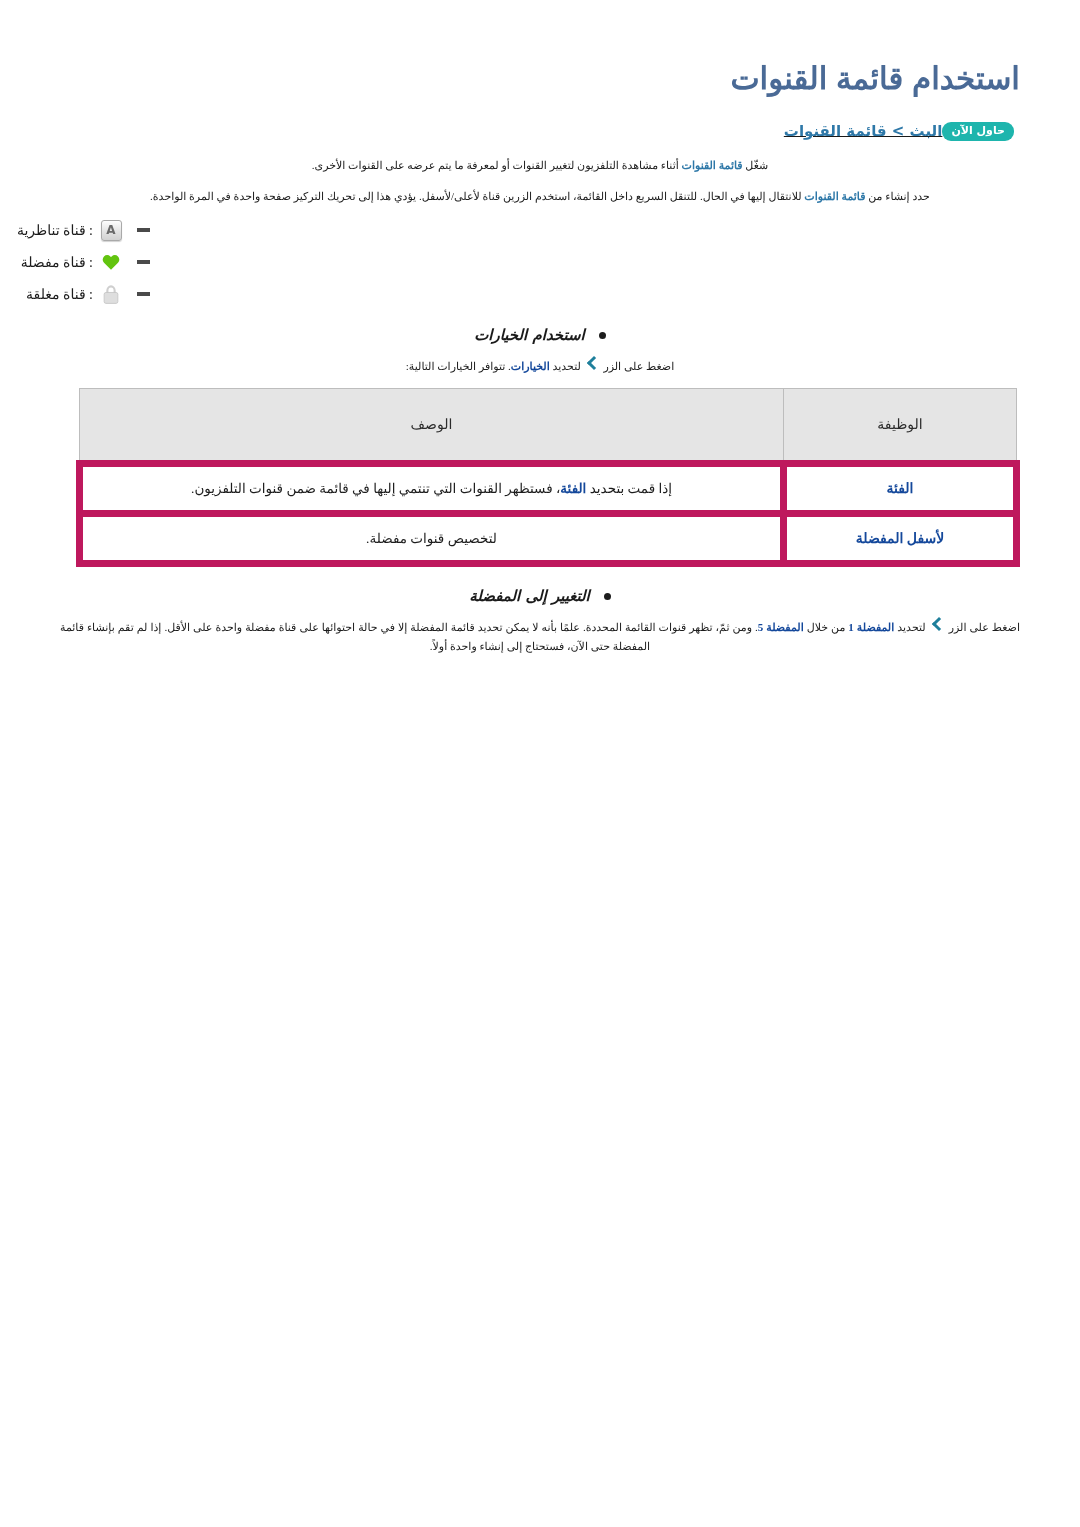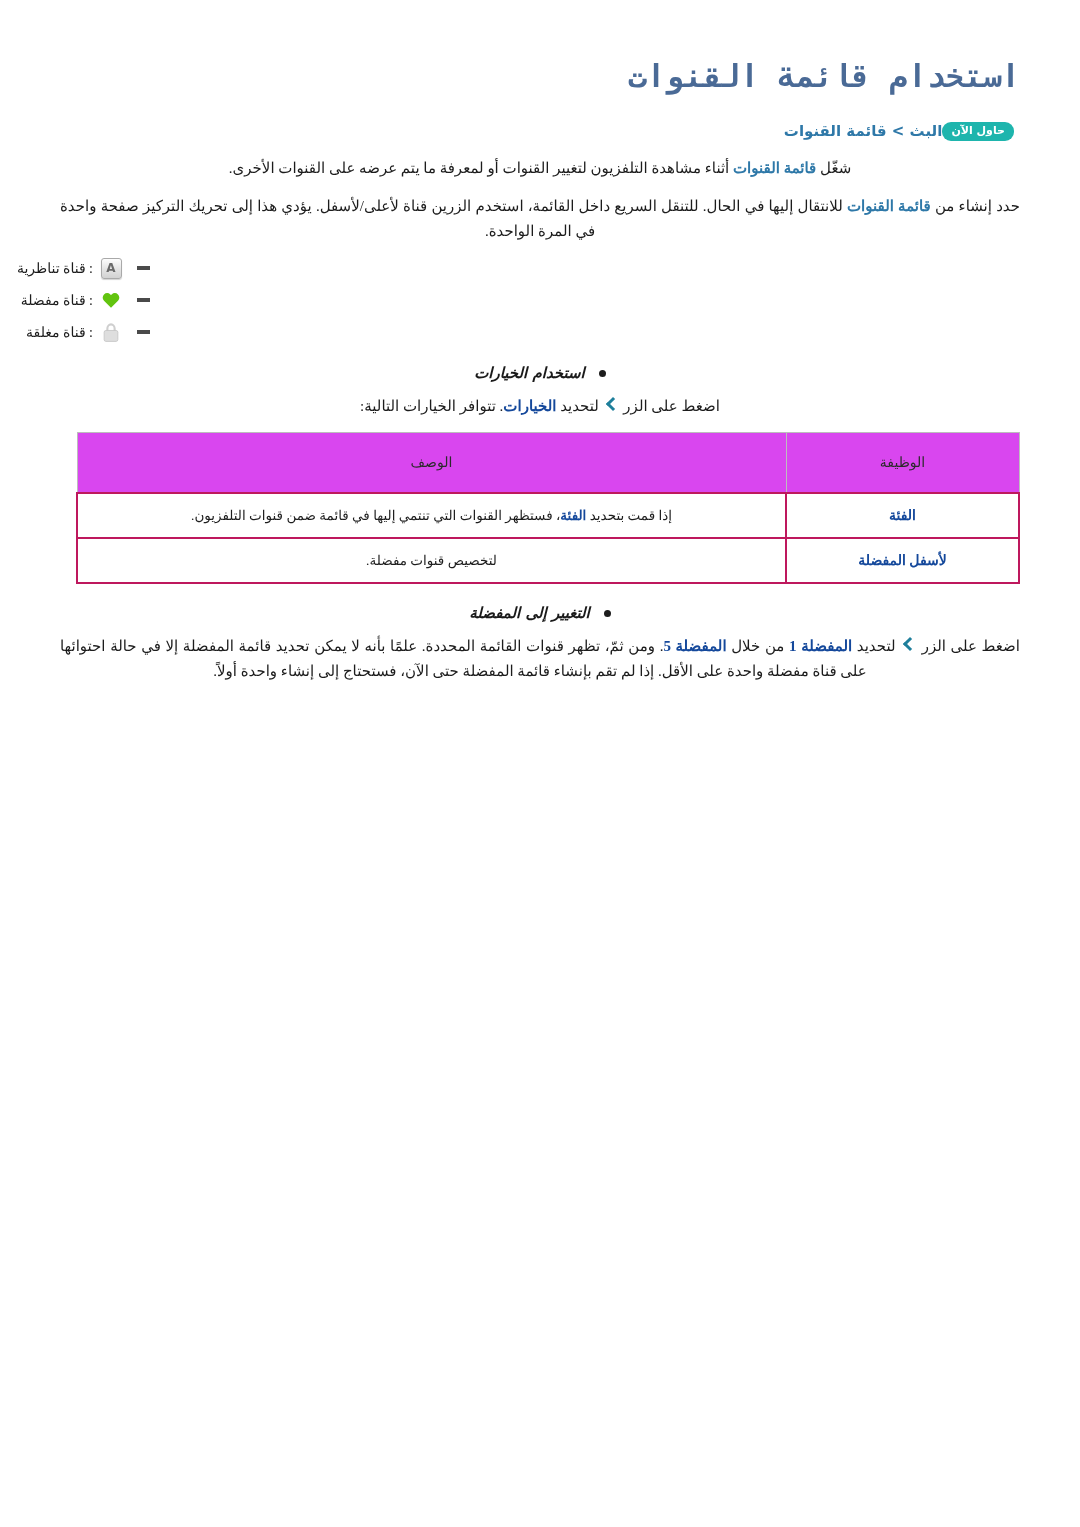--- a/index.html
+++ b/index.html
@@ -17,35 +17,36 @@
     overflow: hidden;
   }
   .page {
     box-sizing: border-box;
     width: 1080px;
     padding: 60px 60px 0 60px;
   }
 
   
   .page-title {
-    font-family: Liberation Mono, monospace;
+    font-family: Liberation Sans, sans-serif;
     font-size: 31px;
     font-weight: bold;
     color: #4a6a96;
     text-align: right;
     margin: 0 0 22px 0;
     line-height: 1.2;
     letter-spacing: 0.2px;
   }
 
   
   .breadcrumb-row {
     margin: 0 0 14px 0;
     line-height: 1.4;
     white-space: nowrap;
+    text-decoration: underline;
   }
   .breadcrumb-text {
     font-family: "DejaVu Sans", "Liberation Sans", sans-serif;
     font-size: 15px;
     font-weight: bold;
     color: #2e78a8;
     vertical-align: middle;
   }
   .try-now-badge {
     display: inline-block;
@@ -56,21 +57,21 @@
     font-size: 11px;
     font-weight: bold;
     border-radius: 9px;
     padding: 2px 9px 3px 9px;
     margin-right: 6px;
     line-height: 1.25;
   }
 
   
   p.body {
-    font-size: 15px;
+    font-size: 11px;
     line-height: 1.65;
     text-align: justify;
     text-align-last: center;
     margin: 0 0 13px 0;
     color: #1c1c1c;
   }
   p.body.center-line {
     text-align: center;
   }
   .lnk {
@@ -201,31 +202,31 @@
 
   
   table.opt-table {
     width: 944px;
     border-collapse: collapse;
     margin: 8px 0 6px 0;
     table-layout: fixed;
     direction: rtl;
   }
   table.opt-table th {
-    background: #d946ef;
+    background: #e5e5e5;
     border: 1px solid #bdbdbd;
     font-size: 14px;
     font-weight: normal;
     color: #2b2b2b;
     text-align: center;
-    padding: 21px 8px;
+    padding: 27px 8px;
   }
   table.opt-table th.col-fn { width: 216px; }
   table.opt-table td {
-    border: 2px solid #be185d;
+    border: 7px solid #be185d;
     padding: 13px 14px;
     font-size: 13.5px;
     vertical-align: middle;
     background: #ffffff;
   }
   table.opt-table td.fn-cell {
     text-align: center;
     color: #14489b;
     font-weight: bold;
     font-size: 14px;

